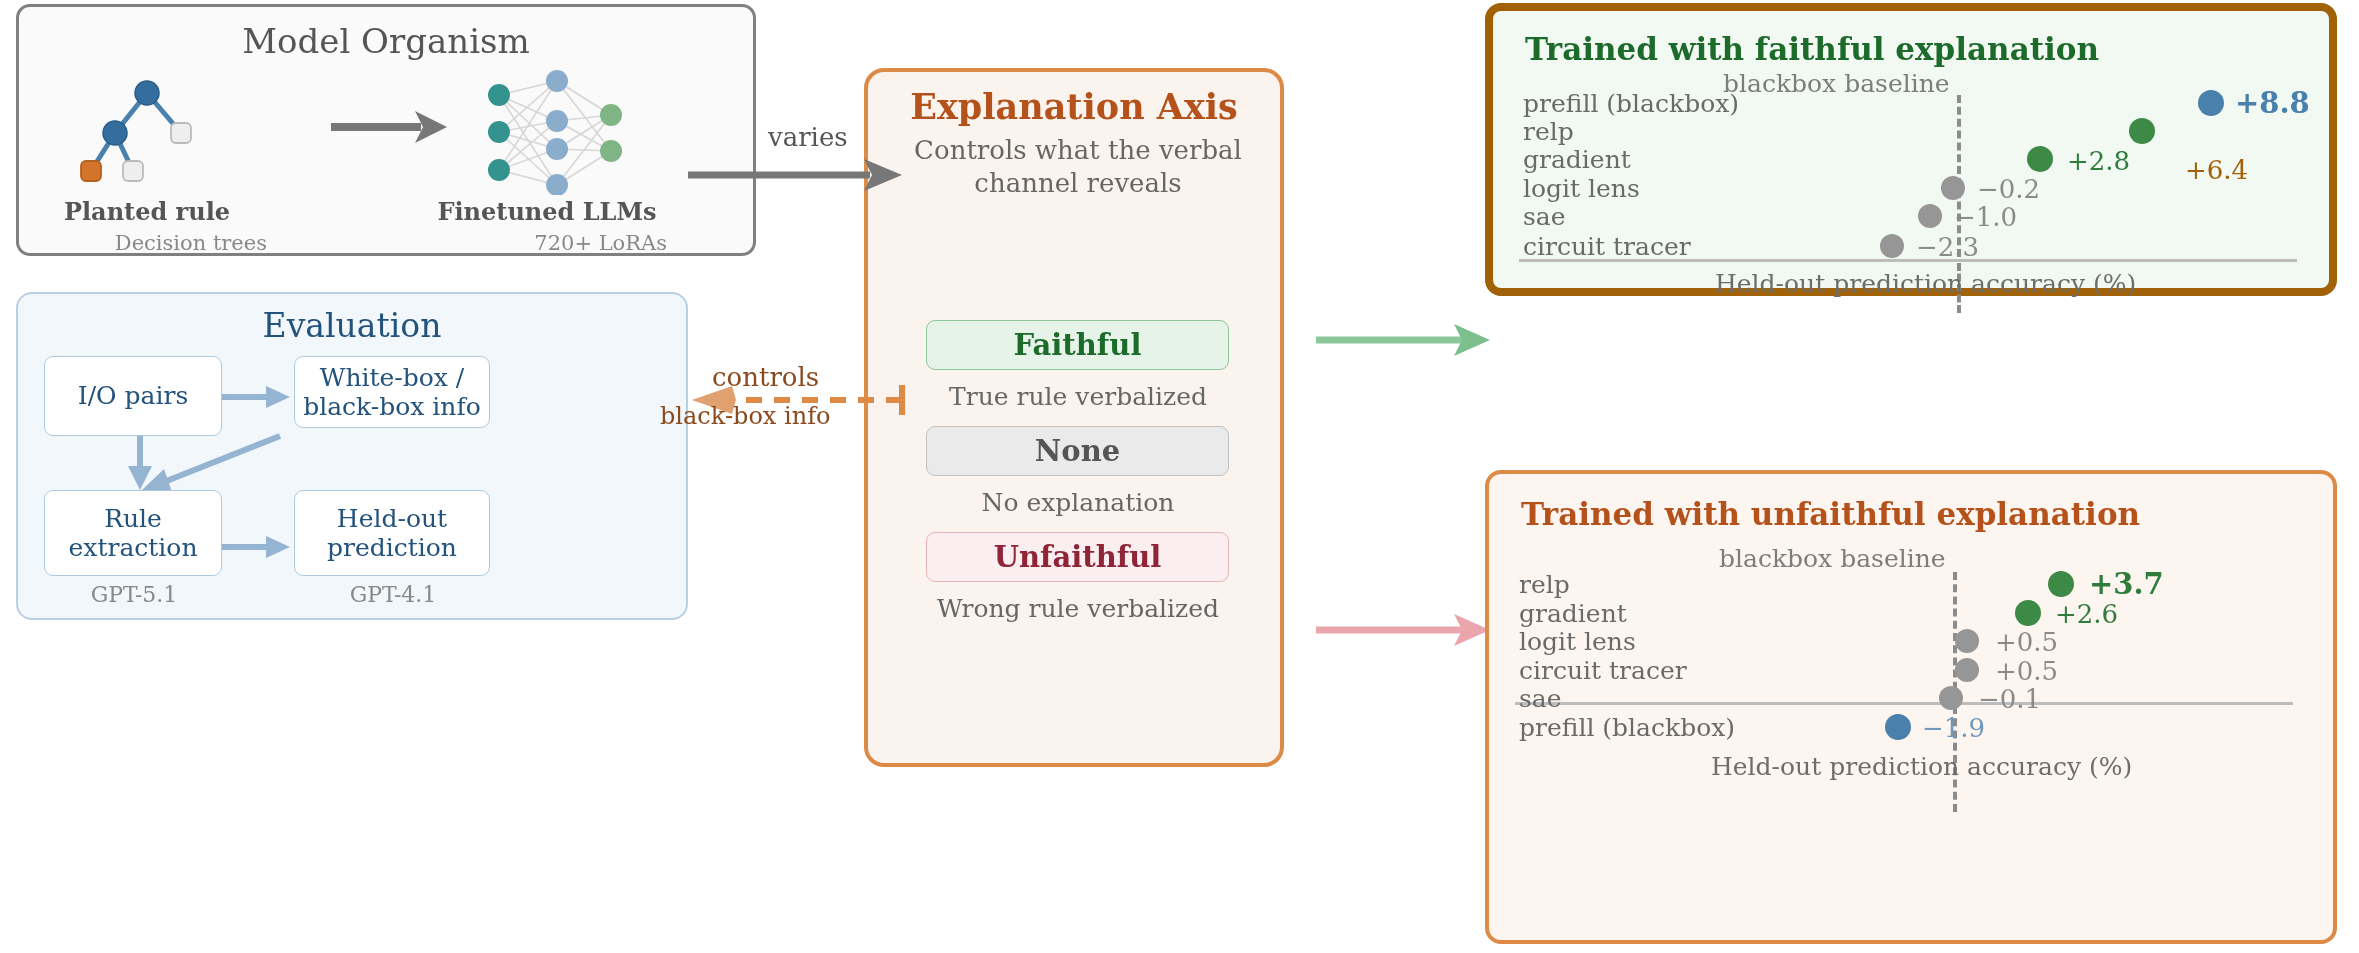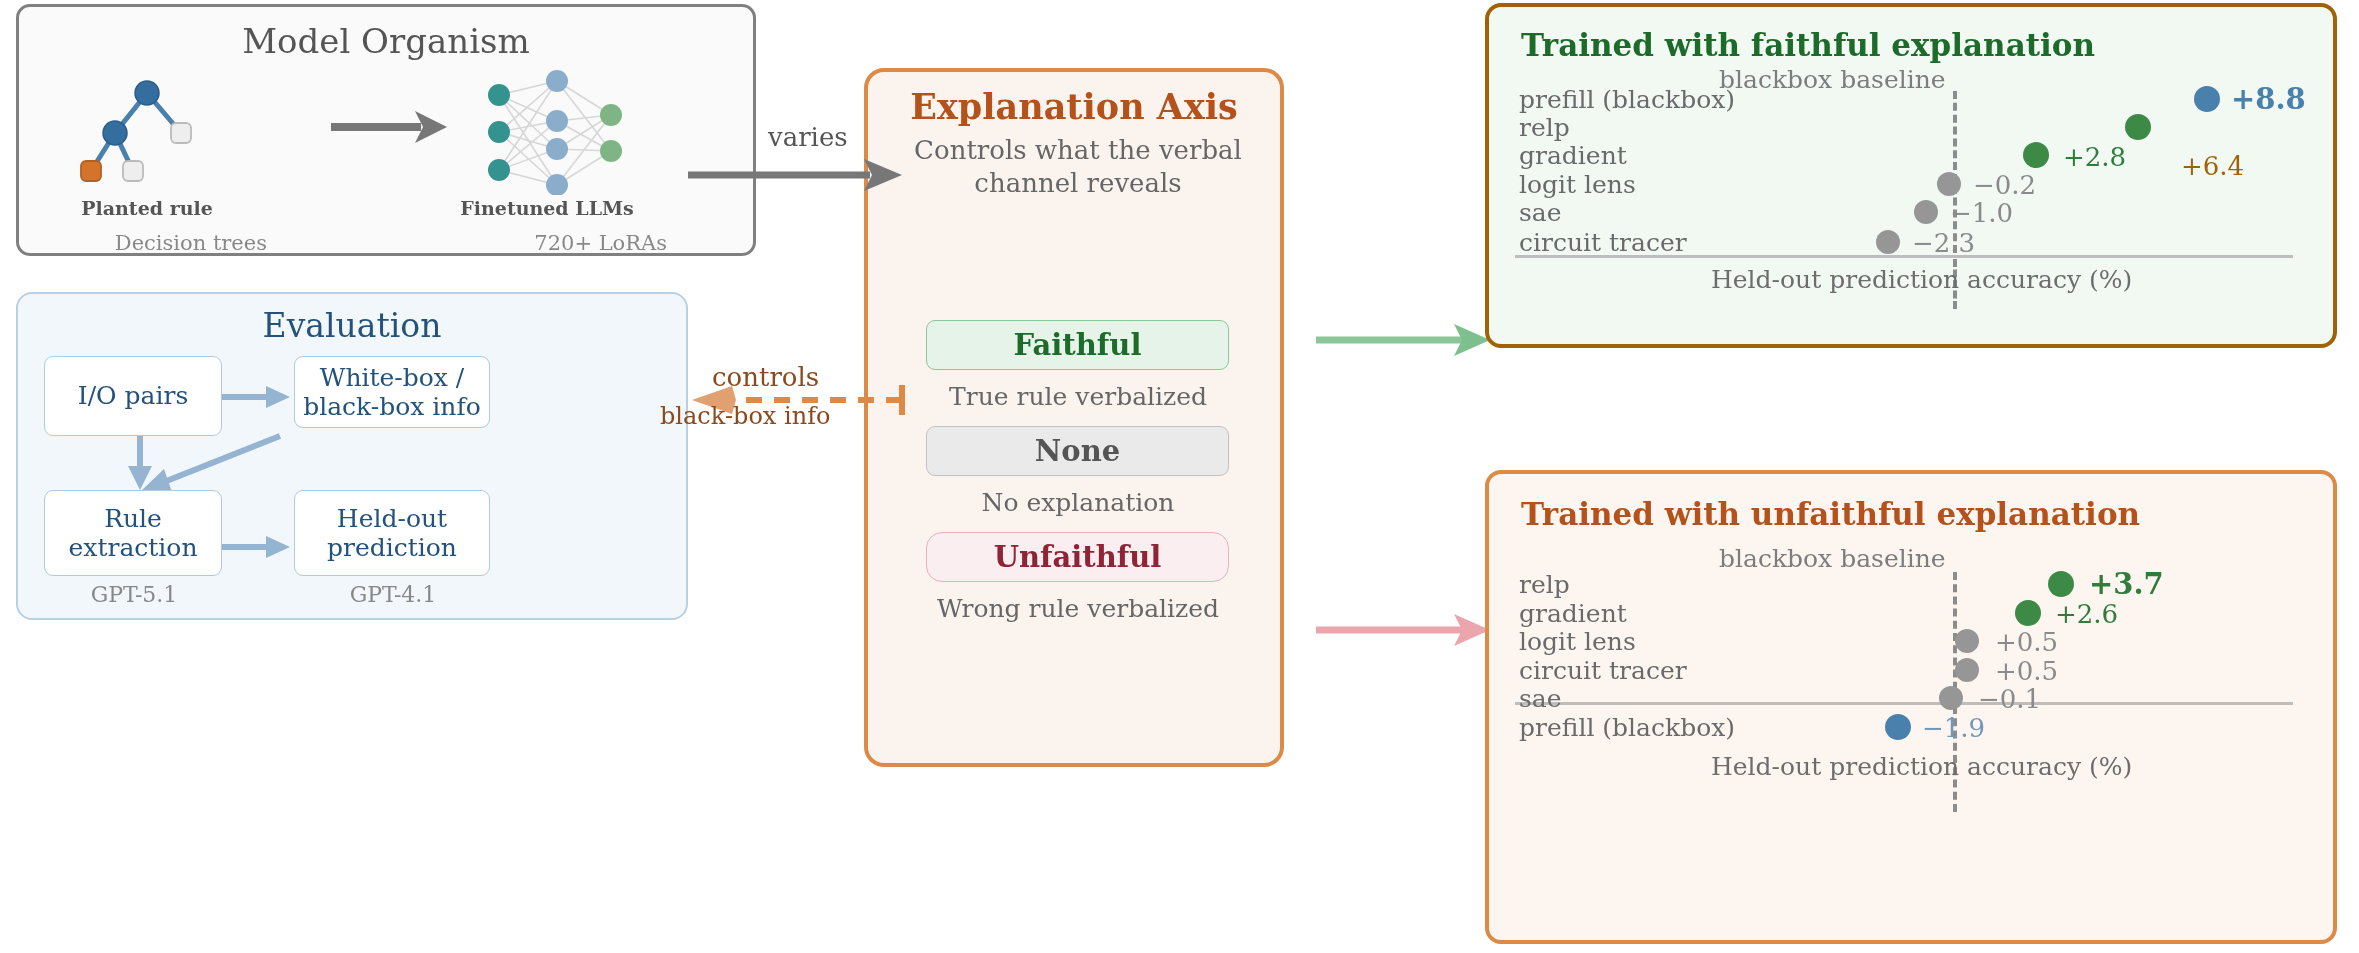--- a/index.html
+++ b/index.html
@@ -5,21 +5,21 @@
   html,body{margin:0;padding:0;background:#ffffff;}
   body{width:2359px;height:953px;position:relative;
        font-family:"DejaVu Serif", serif;color:#4a4a4a;overflow:hidden;}
   .panel{position:absolute;box-sizing:border-box;}
 
   
   #model-organism{left:16px;top:4px;width:740px;height:252px;
       border:3px solid #808080;border-radius:14px;background:#fafafa;}
   #mo-title{position:absolute;left:0;top:14px;width:100%;text-align:center;
       font-size:34px;color:#555;}
-  .mo-sub{position:absolute;width:240px;text-align:center;font-size:19px;
+  .mo-sub{position:absolute;width:240px;text-align:center;font-size:24px;
       font-weight:bold;color:#555;}
   .mo-cap{position:absolute;width:240px;text-align:right;font-size:21px;color:#888;}
 
   
   #evaluation{left:16px;top:292px;width:672px;height:328px;
       border:2px solid #b9d0e4;border-radius:16px;background:#f2f7fb;}
   #eval-title{position:absolute;left:0;top:12px;width:100%;text-align:center;
       font-size:33px;color:#23527c;}
   .ebox{position:absolute;box-sizing:border-box;border:1.5px solid #aecae2;
       border-radius:9px;background:#ffffff;display:flex;align-items:center;
@@ -38,22 +38,22 @@
       border-radius:9px;display:flex;align-items:center;justify-content:center;
       font-size:29px;font-weight:bold;}
   .opt-faithful{border:1.6px solid #8cc79a;background:#e6f3e9;color:#1d6b2b;}
   .opt-none{border:1.6px solid #c2c2c2;background:#eaeaea;color:#555;}
   .opt-unfaithful{border:1.6px solid #e8b2bb;background:#fbeef0;color:#8e2436;}
   .optcap{position:absolute;left:24px;width:372px;text-align:center;
       font-size:25px;color:#666;}
 
   
   .resultpanel{box-sizing:border-box;border-radius:16px;}
-  #panel-faithful{left:1485px;top:3px;width:852px;height:345px;
-      border:4px solid #a16207;background:#f2f9f3;}
+  #panel-faithful{left:1485px;top:3px;width:852px;height:293px;
+      border:8px solid #a16207;background:#f2f9f3;}
   #panel-unfaithful{left:1485px;top:470px;width:852px;height:474px;
       border:4px solid #dd8a47;background:#fdf6f0;}
   .rp-title{position:absolute;left:32px;font-size:31px;font-weight:bold;}
   .baseline-lbl{position:absolute;font-size:25px;color:#7d7d7d;}
   .axis-lbl{position:absolute;font-size:25px;color:#6d6d6d;}
   .dash-line{position:absolute;width:0;border-left:4px dashed #8c8c8c;}
   .sep-line{position:absolute;height:3px;background:#bdbdbd;}
   .row-label{position:absolute;font-size:25px;color:#6a6a6a;white-space:nowrap;
       transform:translateY(-50%);}
   .dot{position:absolute;border-radius:50%;transform:translate(-50%,-50%);}
@@ -157,21 +157,21 @@
 <div class="panel" id="explanation-axis">
   <div id="ea-title">Explanation Axis</div>
   <div id="ea-sub">Controls what the verbal channel reveals</div>
 
   <div class="opt opt-faithful" style="top:248px;">Faithful</div>
   <div class="optcap" style="top:310px;">True rule verbalized</div>
 
   <div class="opt opt-none" style="top:354px;">None</div>
   <div class="optcap" style="top:416px;">No explanation</div>
 
-  <div class="opt opt-unfaithful" style="top:460px;border-radius:16px;">Unfaithful</div>
+  <div class="opt opt-unfaithful" style="top:460px;">Unfaithful</div>
   <div class="optcap" style="top:522px;">Wrong rule verbalized</div>
 </div>
 
 <svg style="position:absolute;left:688px;top:155px;" width="216" height="40">
   <line x1="0" y1="20" x2="182" y2="20" stroke="#777777" stroke-width="7"></line>
   <polygon points="176,4 214,20 176,36 184,20" fill="#777777"></polygon>
 </svg>
 <div class="conn-lbl" style="left:768px;top:122px;color:#555;">varies</div>
 
 <svg style="position:absolute;left:684px;top:385px;" width="222" height="30">

